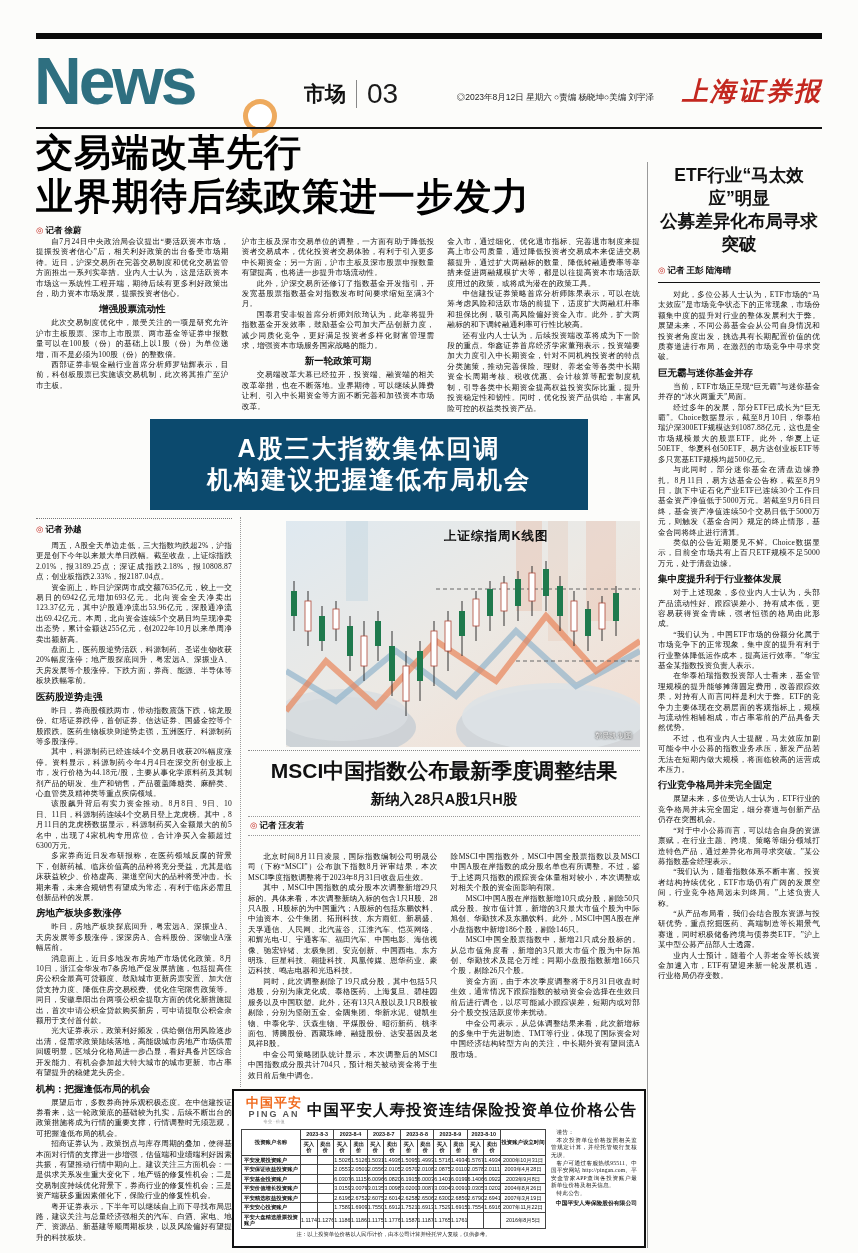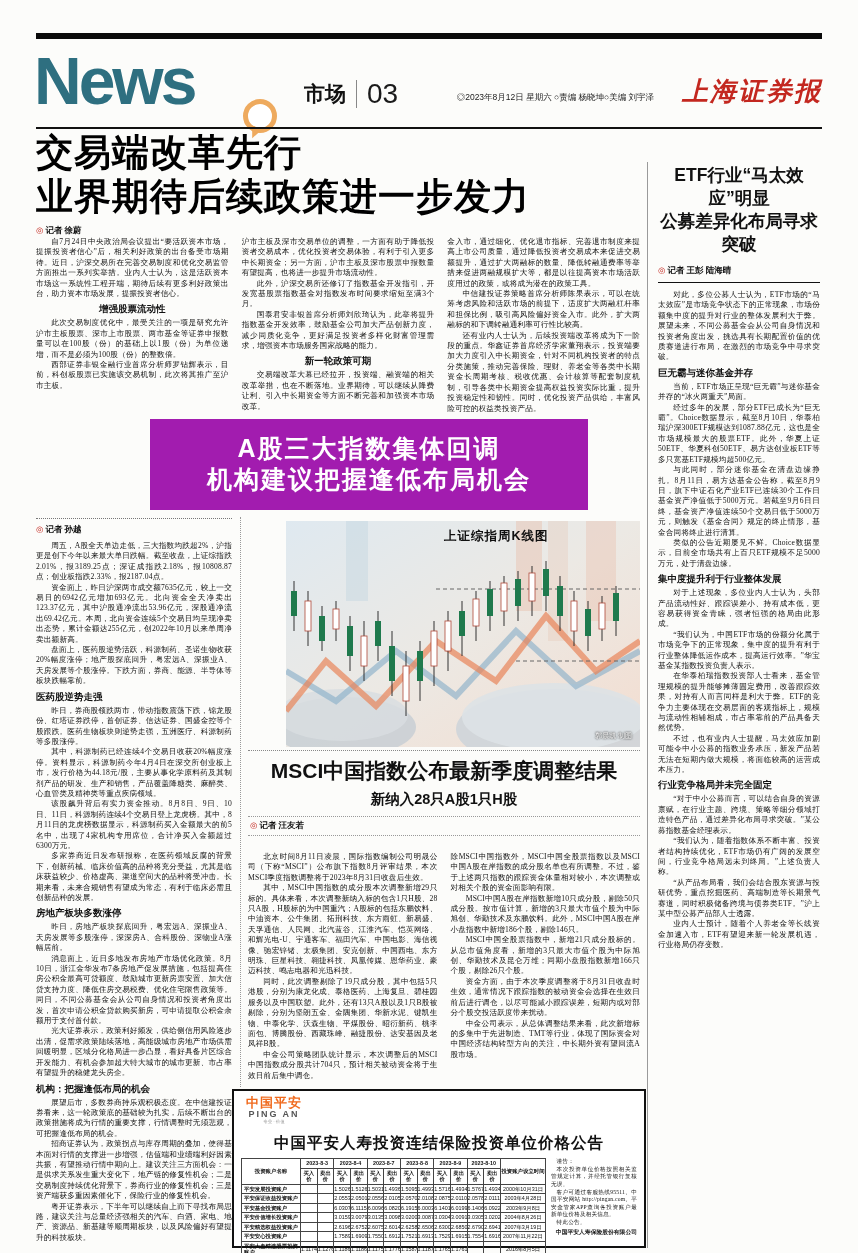--- a/index.html
+++ b/index.html
@@ -46,21 +46,21 @@
   
   .vrule { position:absolute; left:647px; top:162px; height:1086px; border-left:1px solid #9a9a9a; }
   .etf { position:absolute; left:658px; top:164px; width:162px; }
   .etf-headline { font-family:"Liberation Sans",sans-serif; font-weight:bold; font-size:17.5px;
                   line-height:23px; text-align:center; }
   .etf-headline span { display:block; }
   .etf .byline { margin-top:9px; padding-bottom:5px; border-bottom:1.5px solid #111; }
   .etf-body { margin-top:7px; height:975px; overflow:hidden; }
 
   
-  .bluebox { position:absolute; left:150px; top:419px; width:438px; height:91px; background:#a21caf;
+  .bluebox { position:absolute; left:150px; top:419px; width:438px; height:91px; background:#0c4a6e;
              color:#fff; text-align:center; font-family:"Liberation Sans",sans-serif; font-weight:bold;
              font-size:25px; line-height:31px; letter-spacing:2px; padding-top:14px; box-sizing:border-box; }
   .bluebox span { display:block; }
   .astock-byline { position:absolute; left:36px; top:518px; width:196px; border-top:1px dotted #777;
                    padding-top:5px; }
   .astock-col { position:absolute; left:36px; top:541px; width:196px; height:706px; overflow:hidden; }
   .vdotted { position:absolute; left:240px; top:517px; height:570px; border-left:1px dotted #999; }
 
   
   .photo { position:absolute; left:286px; top:521px; width:354px; height:226px; overflow:hidden; }
@@ -74,21 +74,21 @@
   .msci { position:absolute; left:248px; top:750px; width:392px; border-top:1px dotted #888; padding-top:6px; }
   .msci-h1 { text-align:center; font-family:"Liberation Sans",sans-serif; font-weight:bold; font-size:21px; }
   .msci-h2 { text-align:center; font-family:"Liberation Sans",sans-serif; font-weight:bold; font-size:14.5px; margin-top:5px; }
   .msci-byline { margin-top:7px; border-top:1px dotted #999; border-bottom:1px dotted #999; padding:3px 2px; }
   .msci-cols { display:flex; gap:13px; margin-top:16px; height:252px; overflow:hidden; }
   .msci-cols .col { flex:1; }
 
   
   .pingan { position:absolute; left:232px; top:1089px; width:414px; height:159px; border:2px solid #111;
             box-sizing:border-box; padding:5px 7px; background:#fff; }
-  .pa-head { display:flex; gap:8px;flex-direction:column; }
+  .pa-head { display:flex; align-items:center; gap:0; }
   .pa-logo { width:66px; text-align:center; line-height:1.1; }
   .pa-cn { font-family:"Liberation Sans",sans-serif; font-weight:bold; font-size:13px; color:#f06a1d; letter-spacing:1px; }
   .pa-en { font-family:"Liberation Sans",sans-serif; font-weight:bold; font-size:9px; color:#555; letter-spacing:2px; }
   .pa-tag { font-size:4.5px; color:#999; }
   .pa-title { flex:1; text-align:center; font-family:"Liberation Sans",sans-serif; font-weight:bold;
               font-size:15.5px; letter-spacing:1px; }
   .pa-body { display:flex; gap:5px; margin-top:4px; }
   .pa-table-wrap { flex:1; min-width:0; }
   .pa-table-wrap table { width:100%; border-collapse:collapse; table-layout:fixed;
         font-size:5.4px; line-height:6.5px; font-family:"Liberation Sans",sans-serif; }
@@ -162,20 +162,21 @@
         <div class="para">当前，ETF市场正呈现“巨无霸”与迷你基金并存的“冰火两重天”局面。</div>
         <div class="para">经过多年的发展，部分ETF已成长为“巨无霸”。Choice数据显示，截至8月10日，华泰柏瑞沪深300ETF规模达到1087.88亿元，这也是全市场规模最大的股票ETF。此外，华夏上证50ETF、华夏科创50ETF、易方达创业板ETF等多只宽基ETF规模均超500亿元。</div>
         <div class="para">与此同时，部分迷你基金在清盘边缘挣扎。8月11日，易方达基金公告称，截至8月9日，旗下中证石化产业ETF已连续30个工作日基金资产净值低于5000万元。若截至9月6日日终，基金资产净值连续50个交易日低于5000万元，则触发《基金合同》规定的终止情形，基金合同将终止进行清算。</div>
         <div class="para">类似的公告近期屡见不鲜。Choice数据显示，目前全市场共有上百只ETF规模不足5000万元，处于清盘边缘。</div>
         <div class="subhead">集中度提升利于行业整体发展</div>
         <div class="para">对于上述现象，多位业内人士认为，头部产品流动性好、跟踪误差小、持有成本低，更容易获得资金青睐，强者恒强的格局由此形成。</div>
         <div class="para">“我们认为，中国ETF市场的份额分化属于市场竞争下的正常现象，集中度的提升有利于行业整体降低运作成本，提高运行效率。”华宝基金某指数投资负责人表示。</div>
         <div class="para">在华泰柏瑞指数投资部人士看来，基金管理规模的提升能够摊薄固定费用，改善跟踪效果，对持有人而言同样是利大于弊。ETF的竞争力主要体现在交易层面的客观指标上，规模与流动性相辅相成，市占率靠前的产品具备天然优势。</div>
         <div class="para">不过，也有业内人士提醒，马太效应加剧可能令中小公募的指数业务承压，新发产品若无法在短期内做大规模，将面临较高的运营成本压力。</div>
         <div class="subhead">行业竞争格局并未完全固定</div>
+        <div class="para">展望未来，多位受访人士认为，ETF行业的竞争格局并未完全固定，细分赛道与创新产品仍存在突围机会。</div>
         <div class="para">“对于中小公募而言，可以结合自身的资源禀赋，在行业主题、跨境、策略等细分领域打造特色产品，通过差异化布局寻求突破。”某公募指数基金经理表示。</div>
         <div class="para">“我们认为，随着指数体系不断丰富、投资者结构持续优化，ETF市场仍有广阔的发展空间，行业竞争格局远未到终局。”上述负责人称。</div>
         <div class="para">“从产品布局看，我们会结合股东资源与投研优势，重点挖掘医药、高端制造等长期景气赛道，同时积极储备跨境与债券类ETF。”沪上某中型公募产品部人士透露。</div>
         <div class="para">业内人士预计，随着个人养老金等长线资金加速入市，ETF有望迎来新一轮发展机遇，行业格局仍存变数。</div>
       </div>
   </div>
 
   <div class="bluebox">
     <span>A股三大指数集体回调</span>
     <span>机构建议把握逢低布局机会</span>
@@ -188,21 +189,21 @@
       <div class="para">周五，A股全天单边走低，三大指数均跌超2%，沪指更是创下今年以来最大单日跌幅。截至收盘，上证综指跌2.01%，报3189.25点；深证成指跌2.18%，报10808.87点；创业板指跌2.33%，报2187.04点。</div>
       <div class="para">资金面上，昨日沪深两市成交额7635亿元，较上一交易日的6942亿元增加693亿元。北向资金全天净卖出123.37亿元，其中沪股通净流出53.96亿元，深股通净流出69.42亿元。本周，北向资金连续5个交易日均呈现净卖出态势，累计金额达255亿元，创2022年10月以来单周净卖出额新高。</div>
       <div class="para">盘面上，医药股逆势活跃，科源制药、圣诺生物收获20%幅度涨停；地产股探底回升，粤宏远A、深振业A、天房发展等个股涨停。下跌方面，券商、能源、半导体等板块跌幅靠前。</div>
       <div class="subhead">医药股逆势走强</div>
       <div class="para">昨日，券商股领跌两市，带动指数震荡下跌，锦龙股份、红塔证券跌停，首创证券、信达证券、国盛金控等个股跟跌。医药生物板块则逆势走强，五洲医疗、科源制药等多股涨停。</div>
       <div class="para">其中，科源制药已经连续4个交易日收获20%幅度涨停。资料显示，科源制药今年4月4日在深交所创业板上市，发行价格为44.18元/股，主要从事化学原料药及其制剂产品的研发、生产和销售，产品覆盖降糖类、麻醉类、心血管类及精神类等重点疾病领域。</div>
       <div class="para">该股飙升背后有实力资金推动。8月8日、9日、10日、11日，科源制药连续4个交易日登上龙虎榜。其中，8月11日的龙虎榜数据显示，科源制药买入金额最大的前5名中，出现了4家机构专用席位，合计净买入金额超过6300万元。</div>
       <div class="para">多家券商近日发布研报称，在医药领域反腐的背景下，创新药械、临床价值高的品种将充分受益，尤其是临床获益较少、价格虚高、渠道空间大的品种将受冲击。长期来看，未来合规销售有望成为常态，有利于临床必需且创新品种的发展。</div>
       <div class="subhead">房地产板块多数涨停</div>
       <div class="para">昨日，房地产板块探底回升，粤宏远A、深振业A、天房发展等多股涨停，深深房A、合科股份、深物业A涨幅居前。</div>
-      <div class="para">消息面上，近日多地发布房地产市场优化政策。8月10日，浙江金华发布7条房地产促发展措施，包括提高住房公积金最高可贷额度、鼓励城市更新房票安置、加大信贷支持力度、降低住房交易税费、优化住宅限售政策等。同日，不同公募基金会从公司自身情况和投资者角度出发，首次申请公积金贷款购买新房，可申请提取公积金余额用于支付首付款。</div>
+      <div class="para">消息面上，近日多地发布房地产市场优化政策。8月10日，浙江金华发布7条房地产促发展措施，包括提高住房公积金最高可贷额度、鼓励城市更新房票安置、加大信贷支持力度、降低住房交易税费、优化住宅限售政策等。同日，安徽阜阳出台两项公积金提取方面的优化新措施提出，首次申请公积金贷款购买新房，可申请提取公积金余额用于支付首付款。</div>
       <div class="para">光大证券表示，政策利好频发，供给侧信用风险逐步出清，促需求政策陆续落地，高能级城市房地产市场供需回暖明显，区域分化格局进一步凸显，看好具备片区综合开发能力、有机会参加超大特大城市的城市更新、市占率有望提升的稳健龙头房企。</div>
       <div class="subhead">机构：把握逢低布局的机会</div>
       <div class="para">展望后市，多数券商持乐观积极态度。在中信建投证券看来，这一轮政策底的基础较为扎实，后续不断出台的政策措施将成为行情的重要支撑，行情调整时无须悲观，可把握逢低布局的机会。</div>
       <div class="para">招商证券认为，政策拐点与库存周期的叠加，使得基本面对行情的支撑进一步增强，估值端和业绩端利好因素共振，有望推动行情中期向上。建议关注三方面机会：一是供求关系发生重大变化下，地产链的修复性机会；二是交易制度持续优化背景下，券商行业的修复性机会；三是资产端获多重因素催化下，保险行业的修复性机会。</div>
       <div class="para">粤开证券表示，下半年可以继续自上而下寻找布局思路，建议关注与总量经济强相关的汽车、白酒、家电、地产、资源品、新基建等顺周期板块，以及风险偏好有望提升的科技板块。</div>
     </div>
   <div class="vdotted"></div>
 
   <div class="photo">
     <svg width="354" height="226" viewBox="0 0 354 226">

